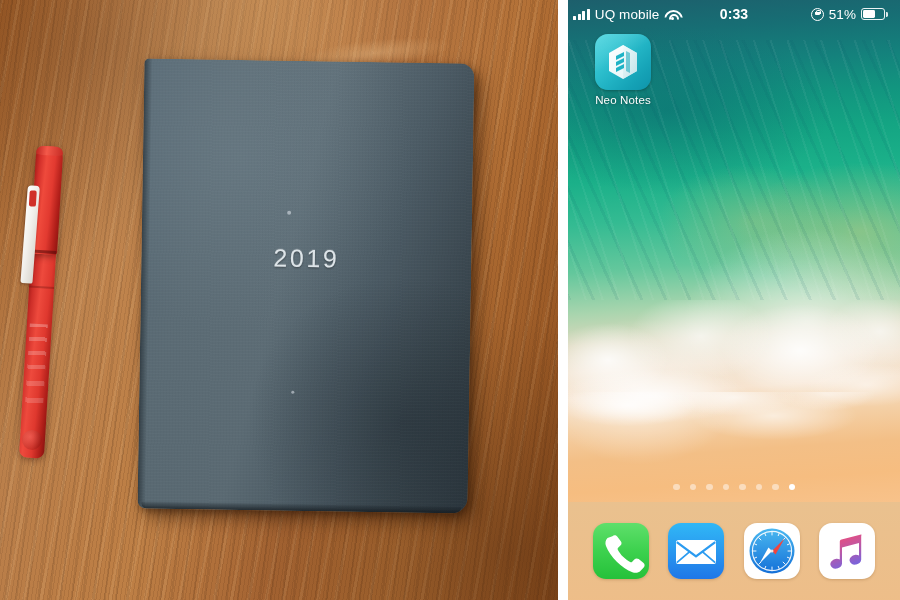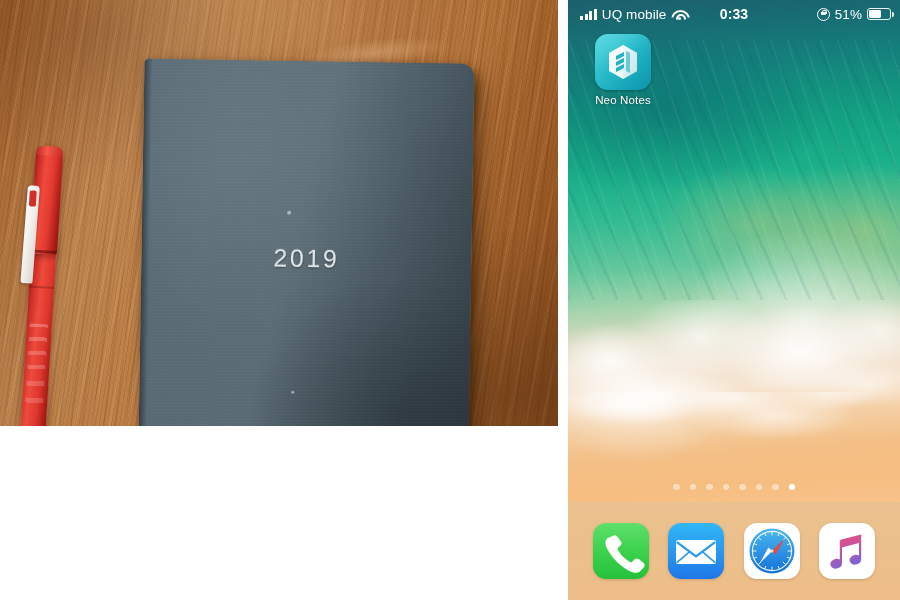--- a/index.html
+++ b/index.html
@@ -12,21 +12,21 @@
   .composite {
     position:relative;
     width:900px; height:600px;
     background:#ffffff;
     display:flex;
   }
 
   
   .photo-panel {
     position:relative;
-    width:558px; height:426px;
+    width:558px; height:600px;
     overflow:hidden;
     background:#b5enforce;
   }
   .wood {
     position:absolute; inset:0;
     background:
       
       radial-gradient(ellipse 70% 55% at 18% 8%, rgba(88,48,20,.30), rgba(88,48,20,0) 62%),
       radial-gradient(ellipse 80% 60% at 92% 92%, rgba(70,38,14,.36), rgba(70,38,14,0) 65%),
       radial-gradient(ellipse 60% 45% at 55% 6%, rgba(222,170,110,.30), rgba(222,170,110,0) 70%),
@@ -256,23 +256,23 @@
   
   .statusbar {
     position:absolute; left:0; top:0; width:332px; height:28px;
     display:flex; align-items:center;
     color:#ffffff;
     font-size:13.5px;
     font-weight:700;
     letter-spacing:.1px;
     z-index:6;
   }
-  .sb-left { display:flex; align-items:center; gap:5px; padding-left:12px; width:40%; }
+  .sb-left { display:flex; align-items:center; gap:5px; padding-left:5px; width:40%; }
   .sb-center { flex:1; text-align:center; font-size:14px; font-weight:700; }
-  .sb-right { display:flex; align-items:center; justify-content:flex-end; gap:5px; padding-right:9px; width:40%; }
+  .sb-right { display:flex; align-items:center; justify-content:flex-end; gap:5px; padding-right:15px; width:40%; }
   .signal { display:flex; align-items:flex-end; gap:1.6px; height:11px; }
   .signal i { width:3px; background:#fff; border-radius:.5px; display:block; }
   .signal i:nth-child(1){ height:4px; }
   .signal i:nth-child(2){ height:6px; }
   .signal i:nth-child(3){ height:8.5px; }
   .signal i:nth-child(4){ height:11px; }
   .carrier { font-size:13.5px; font-weight:400; }
   .wifi { width:15px; height:11px; position:relative; }
   .wifi::before {
     content:""; position:absolute; left:0; top:1px;

